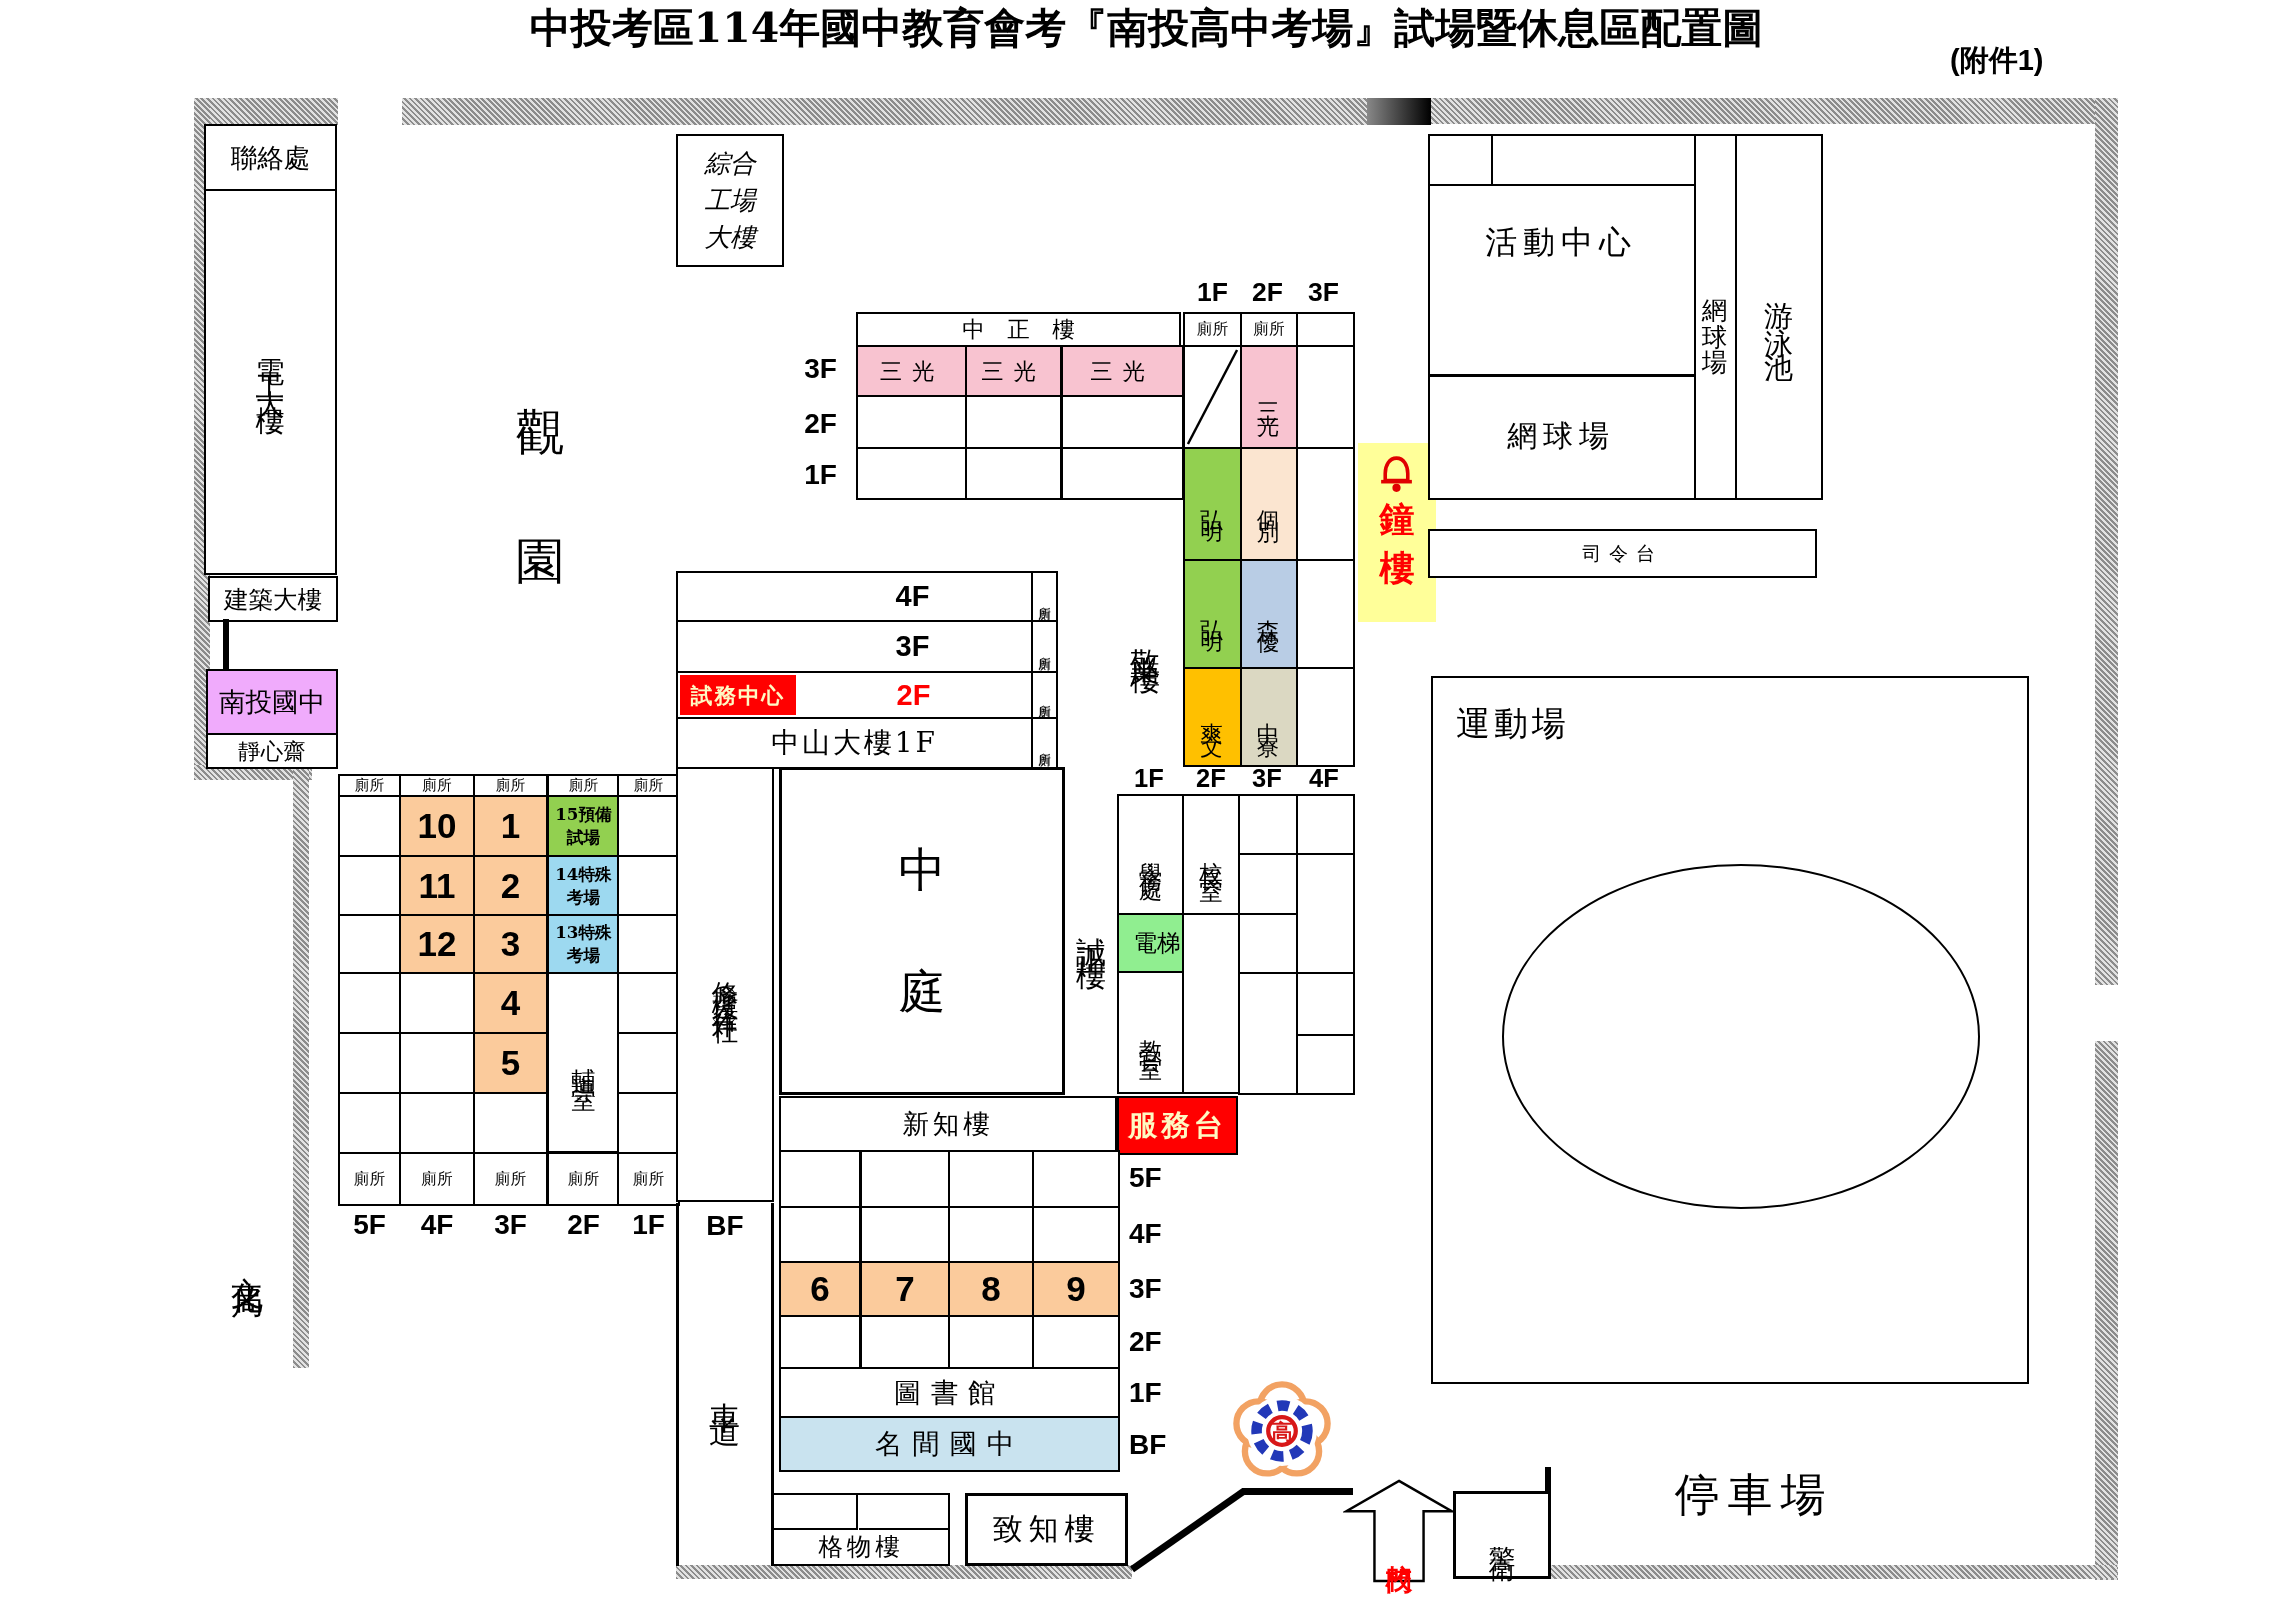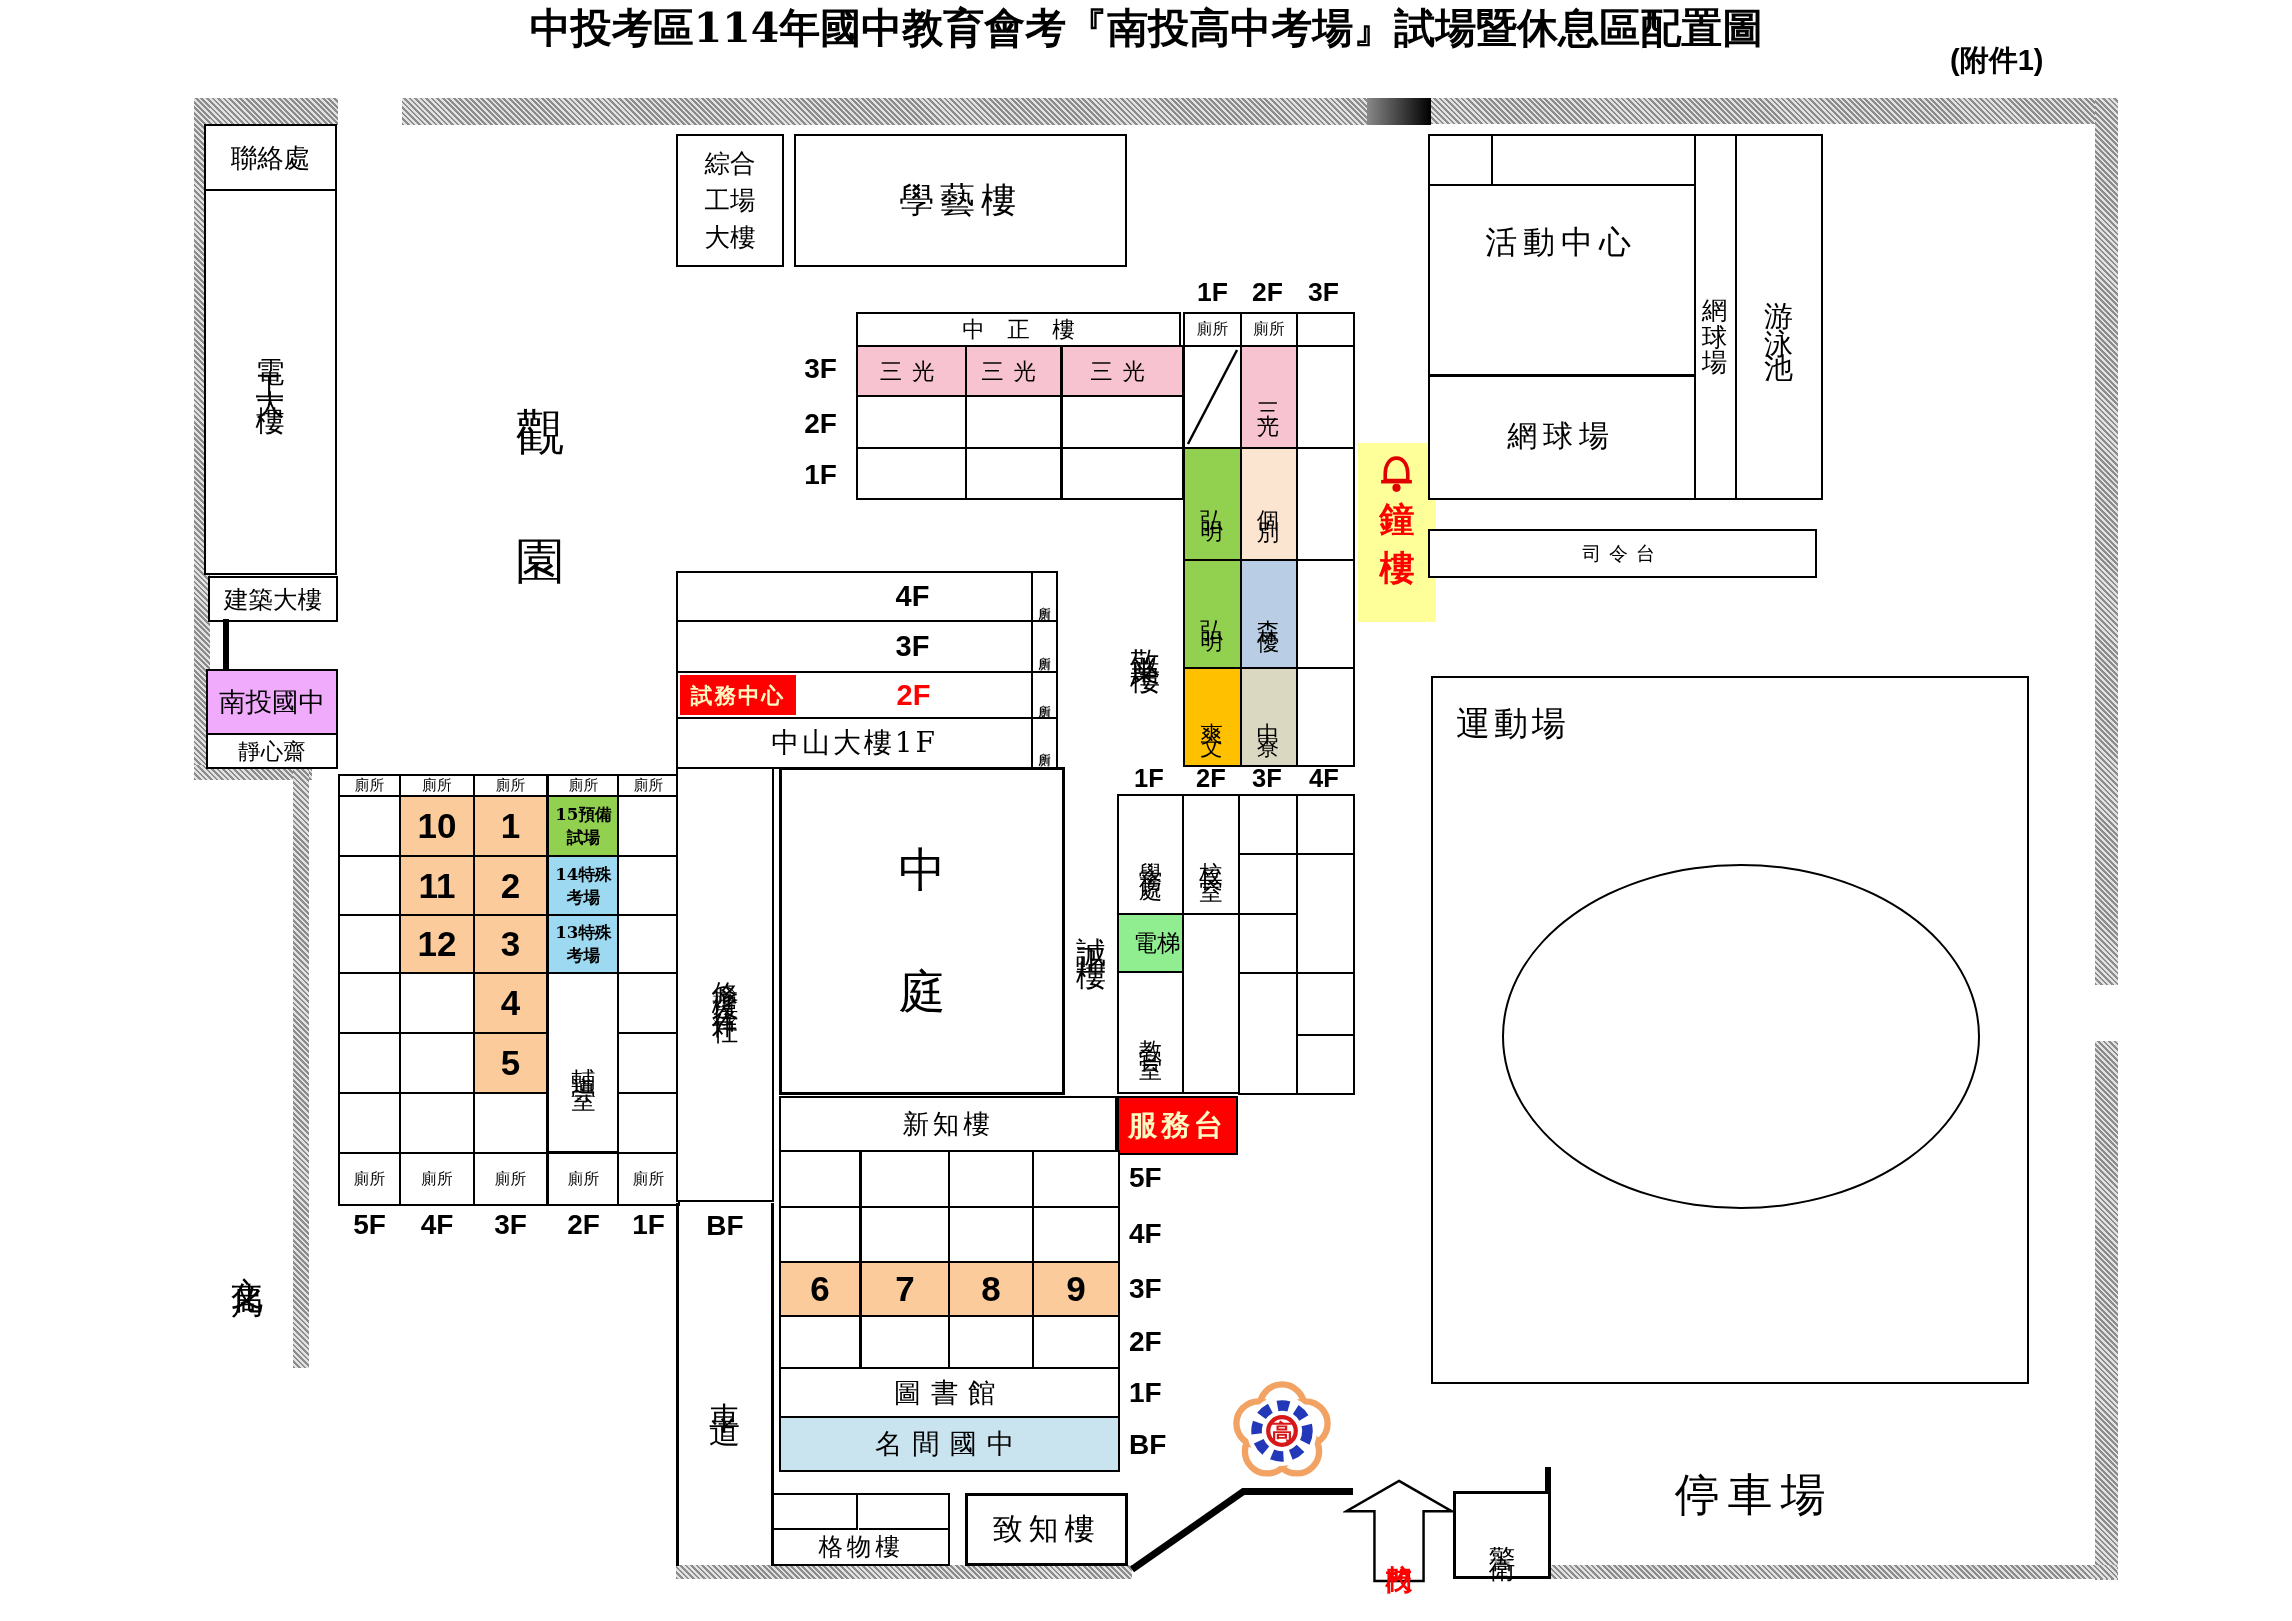--- a/index.html
+++ b/index.html
@@ -64,24 +64,23 @@
 
   <div class="abs b3 white c" style="left:208px;top:576px;width:130px;height:46px;font-size:24.5px;">建築大樓</div>
   <div class="abs" style="left:223px;top:619px;width:5.9px;height:52px;background:#000;"></div>
   <div class="abs b3 yellow c" style="left:206px;top:669px;width:132px;height:66px;font-size:26.5px;">南投國中</div>
   <div class="abs b3 white c" style="left:206px;top:733px;width:132px;height:36px;font-size:22.5px;">靜心齋</div>
 
   <div class="abs c" style="left:218px;top:1181px;width:59px;height:157px;">
     <span class="v" style="font-size:32px;letter-spacing:5.9px;">文化局</span>
   </div>
 
-  <div class="abs b3 white c" style="left:676px;top:134px;width:108px;height:133px;">
+  <div class="abs b3 white c" style="left:676px;top:134px;width:108px;height:133px;font-style:italic;">
     <span style="font-size:25.5px;width:57px;line-height:1.45;">綜合工場大樓</span>
   </div>
-  <div class="abs b3 white c" style="left:794px;top:134px;width:333px;height:133px;font-size:35px;letter-spacing:5.9px;">學藝樓</div>
 
   <div class="abs b2 white c" style="left:856px;top:312px;width:325px;height:35px;font-size:22.5px;">中　正　樓</div>
   <div class="abs b2 pink c" style="left:856px;top:345px;width:112px;height:52px;font-size:22.5px;letter-spacing:9.8px;">三光</div>
   <div class="abs b2 pink c" style="left:965px;top:345px;width:97px;height:52px;font-size:22.5px;letter-spacing:9.8px;">三光</div>
   <div class="abs b2 pink c" style="left:1061px;top:345px;width:123px;height:52px;font-size:22.5px;letter-spacing:9.8px;">三光</div>
   <div class="abs b2 white" style="left:856px;top:395px;width:112px;height:54px;"></div>
   <div class="abs b2 white" style="left:965px;top:395px;width:97px;height:54px;"></div>
   <div class="abs b2 white" style="left:1061px;top:395px;width:123px;height:54px;"></div>
   <div class="abs b2 white" style="left:856px;top:447px;width:112px;height:53px;"></div>
   <div class="abs b2 white" style="left:965px;top:447px;width:97px;height:53px;"></div>

